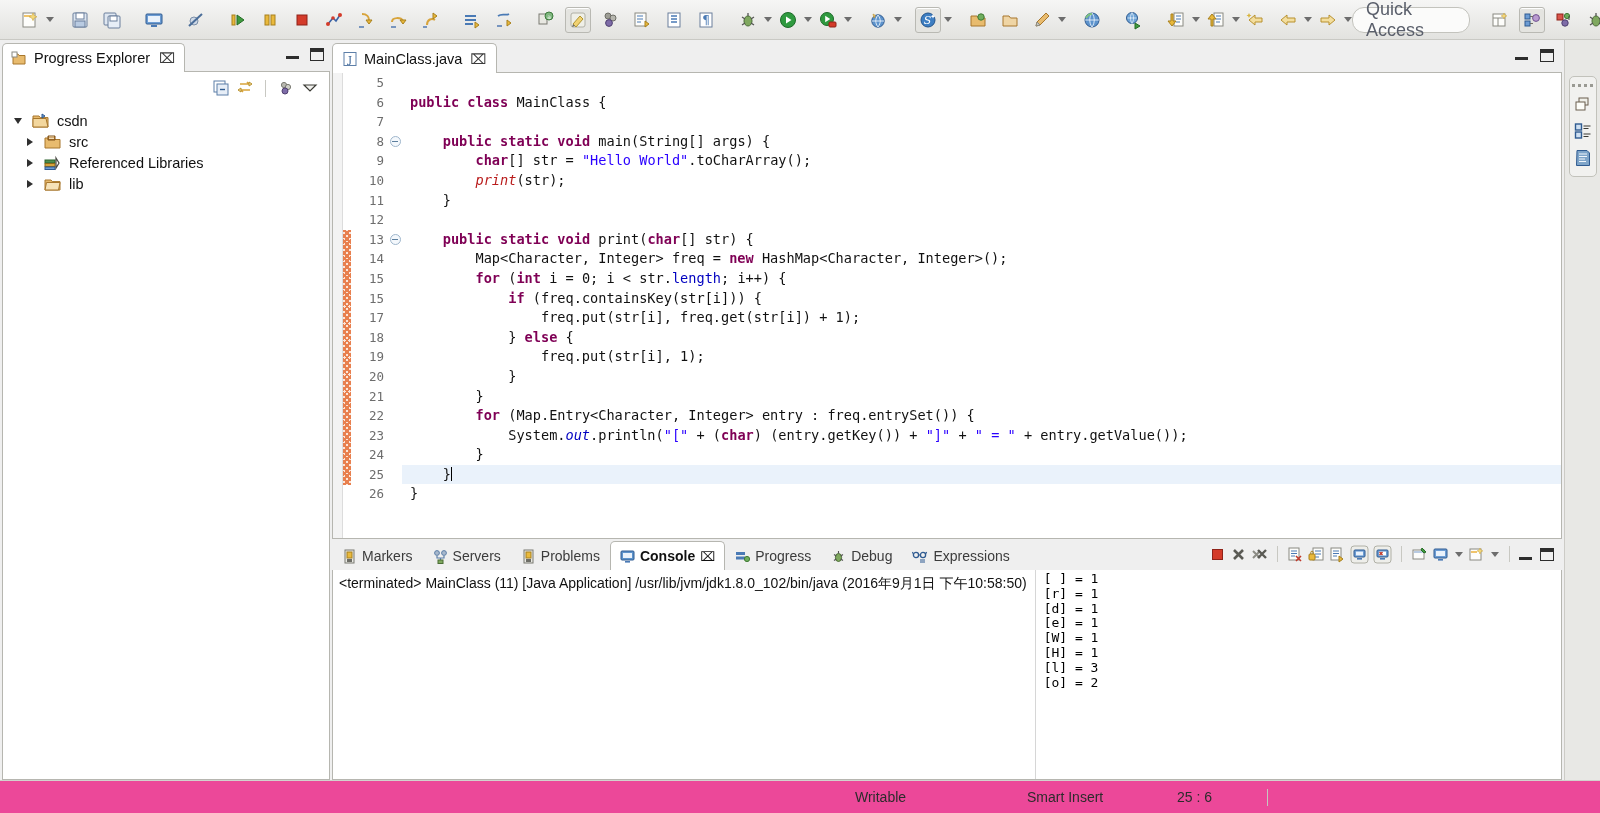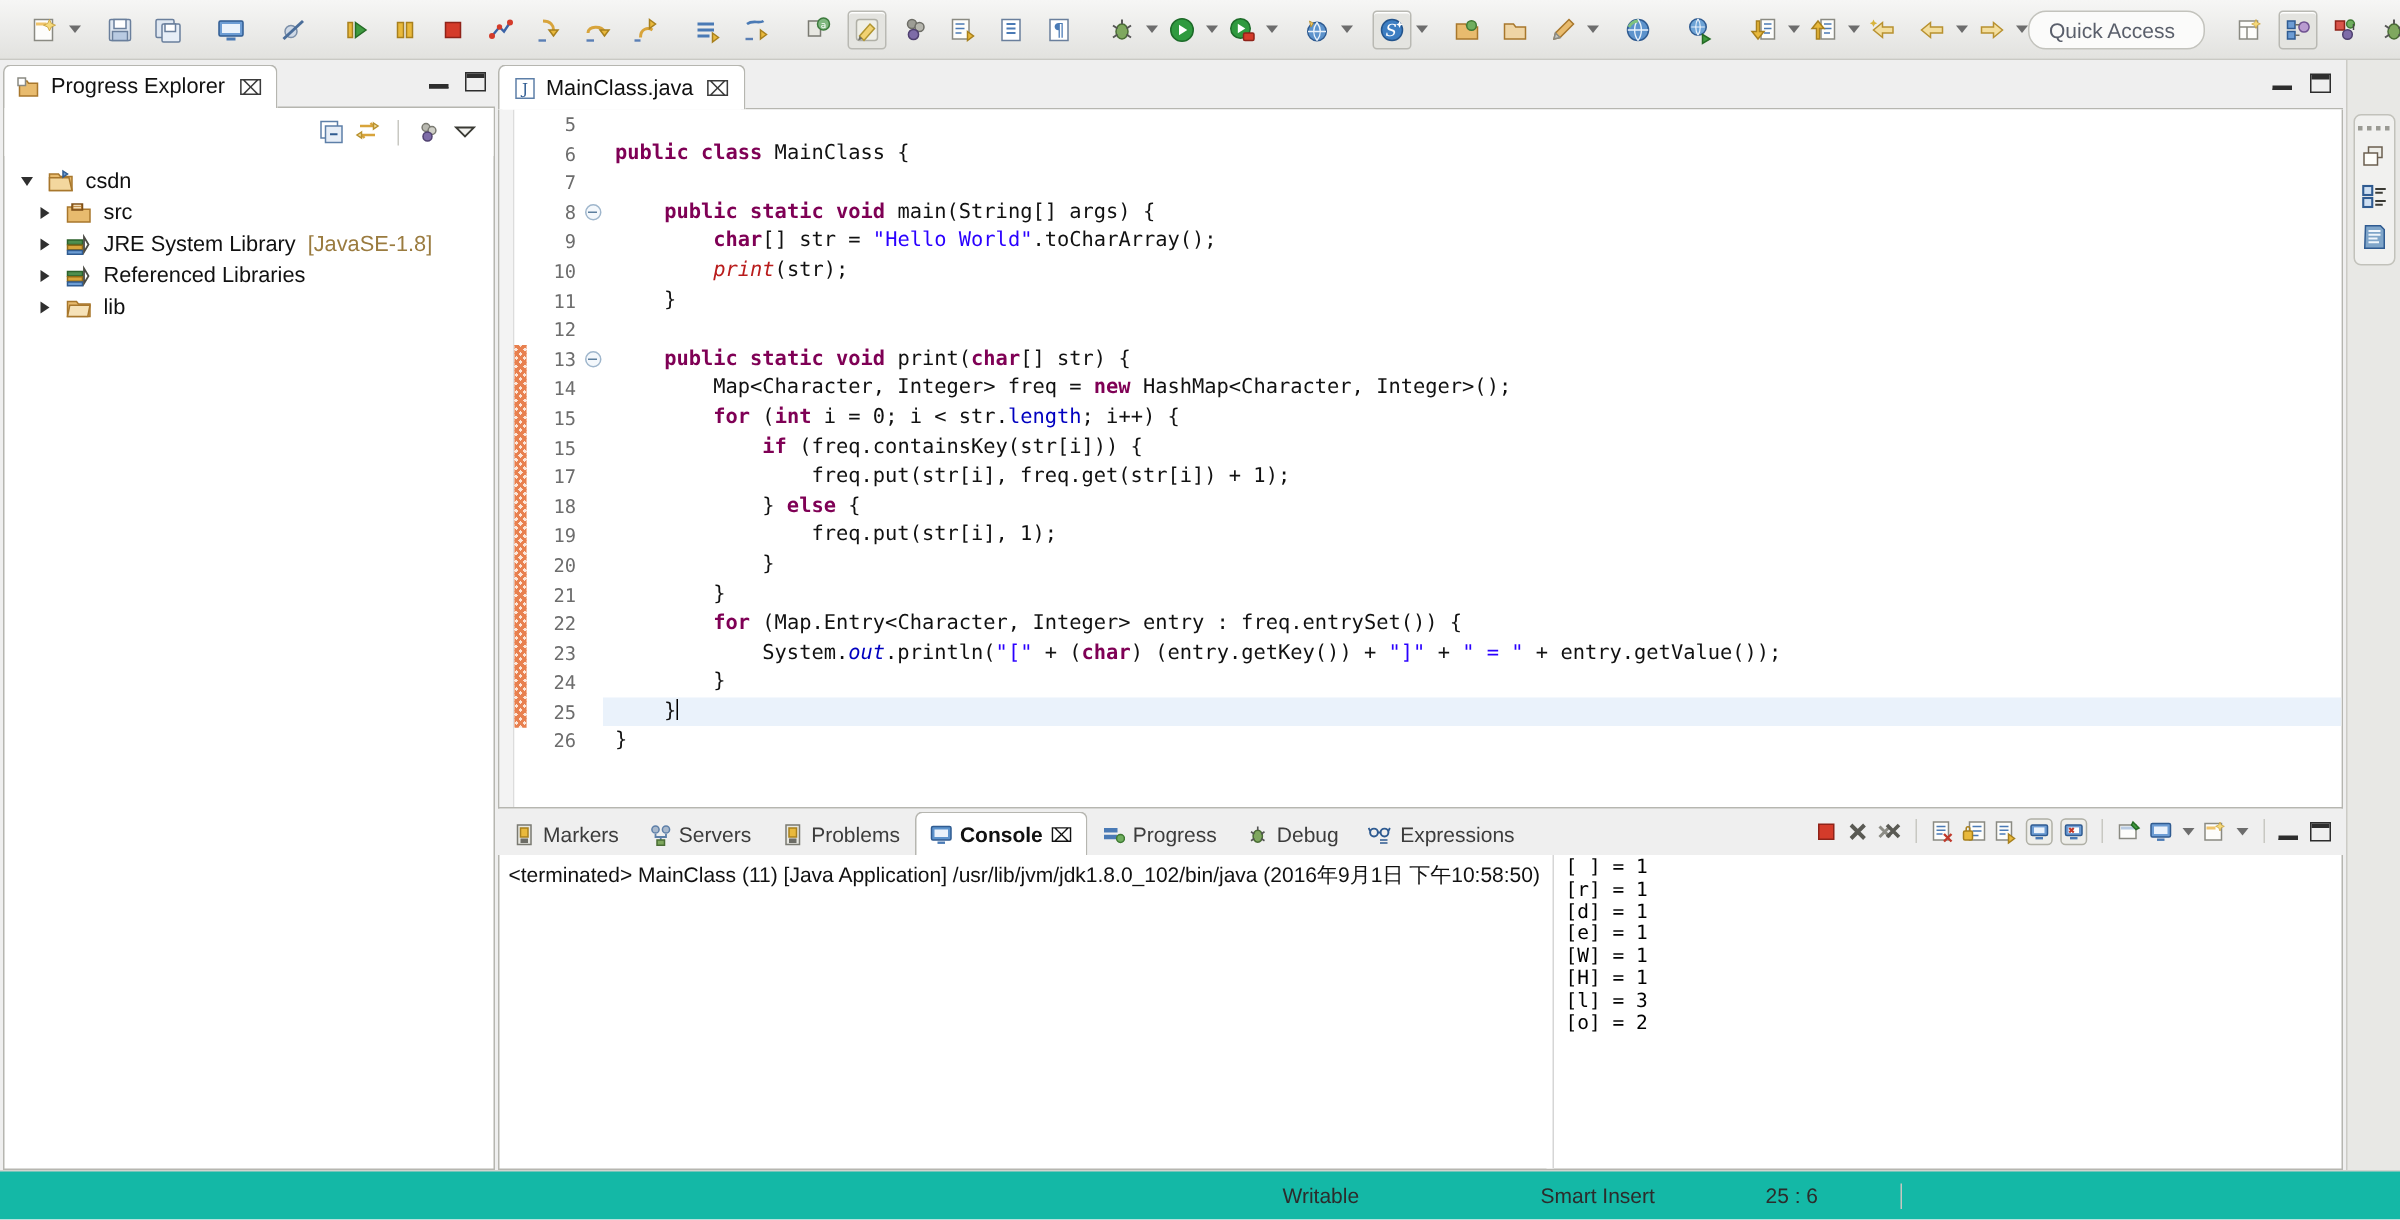--- a/index.html
+++ b/index.html
@@ -27,21 +27,21 @@
   .tb-btn.on { background: #e4e4e0; border:1px solid #b9b9b3; box-shadow: inset 0 1px 0 #fff; }
   .tb-sep { width: 2px; height: 24px; margin: 0 5px;
     background: repeating-linear-gradient(to bottom,#bfbfb8 0,#bfbfb8 2px,transparent 2px,transparent 4px); }
   .tb-arrow { width:11px; height: 26px; display:flex; align-items:center; justify-content:center; }
   .tb-arrow::after { content:""; border-left:4px solid transparent; border-right:4px solid transparent;
      border-top: 5px solid #6d6d6d; }
   .quick-access {
     margin-left: auto; margin-right: 6px;
     border: 1px solid #c3c3bd; border-radius: 12px; background: #fbfbfa;
     height: 26px; min-width: 118px; padding: 0 13px;
-    display:flex; align-items:center; color:#5a5f6b; font-size:14px;
+    display:flex; align-items:center; color:#5a5f6b; font-size:18px;
   }
   .persp-sep { width:2px;height:26px;margin:0 4px;
     background: repeating-linear-gradient(to bottom,#bfbfb8 0,#bfbfb8 2px,transparent 2px,transparent 4px);}
 
   
   .body-row { flex: 1; display: flex; min-height: 0; background:#efefef; }
 
   
   .left-col { width: 330px; min-width:330px; display:flex; flex-direction:column; padding: 2px 0 0 2px;}
   .view-part { display:flex; flex-direction:column; flex:1; min-height:0; }
@@ -135,21 +135,21 @@
 
   
   .right-bar { width: 36px; min-width:36px; background:#e8e8e5; border-left:1px solid #cccbc6;
      display:flex; flex-direction:column; align-items:center; padding-top:36px; }
   .rb-group { width:28px; border:1px solid #c2c2bb; border-radius:5px; background:#f1f1ef;
      display:flex; flex-direction:column; align-items:center; gap:9px; padding:7px 0 9px 0;}
   .rb-dots { display:flex; gap:3px; }
   .rb-dots i { width:3px;height:3px;background:#9a9a93; display:block;}
 
   
-  .statusbar { height:33px; min-height:33px; background:#14b8a6; border-top:1px solid #d2d2cd;
+  .statusbar { height:33px; min-height:33px; background:#ec4899; border-top:1px solid #d2d2cd;
      display:flex; align-items:center; font-size:14px; color:#2c2c2c; }
   .sb-cell { padding: 0 10px; }
   .sb-div { width:1px; height:17px; background:#c6c6c0; }
 
   svg { display:block; }
 </style>
 </head>
 <body>
 
 <div class="app">
@@ -607,33 +607,20 @@
               <span>
                 <svg width="17" height="16" viewBox="0 0 17 16">
                     <path d="M1 4h6l1.3 1.5H16V14H1z" fill="#e8bb6e" stroke="#a8772c"></path>
                     <path d="M4 2h7v4H4z" fill="#b57a2e" stroke="#7d4f17"></path>
                     <path d="M5 3h5M5 4.5h5" stroke="#f0dcb8"></path>
                   </svg>
               </span>
               <span class="lbl">src</span>
             </div>
 
-            <div class="tree-row indent1">
-              <span class="tw closed"></span>
-              <span>
-                <svg width="17" height="16" viewBox="0 0 17 16">
-                    <rect x="1" y="5" width="10" height="3" fill="#4f8f4f" stroke="#2c622c"></rect>
-                    <rect x="1" y="8.5" width="10" height="3" fill="#d8a43b" stroke="#8f6a16"></rect>
-                    <rect x="1" y="12" width="10" height="2.5" fill="#6d9dd4" stroke="#2f5b91"></rect>
-                    <path d="M12 3l3 5-3 5z" fill="none" stroke="#4a4a44" stroke-width="1.2"></path>
-                  </svg>
-              </span>
-              <span class="lbl">JRE System Library </span>
-              <span class="sub">[JavaSE-1.8]</span>
-            </div>
 
             <div class="tree-row indent1">
               <span class="tw closed"></span>
               <span>
                 <svg width="17" height="16" viewBox="0 0 17 16">
                     <rect x="1" y="5" width="10" height="3" fill="#4f8f4f" stroke="#2c622c"></rect>
                     <rect x="1" y="8.5" width="10" height="3" fill="#d8a43b" stroke="#8f6a16"></rect>
                     <rect x="1" y="12" width="10" height="2.5" fill="#6d9dd4" stroke="#2f5b91"></rect>
                     <path d="M12 3l3 5-3 5z" fill="none" stroke="#4a4a44" stroke-width="1.2"></path>
                   </svg>

